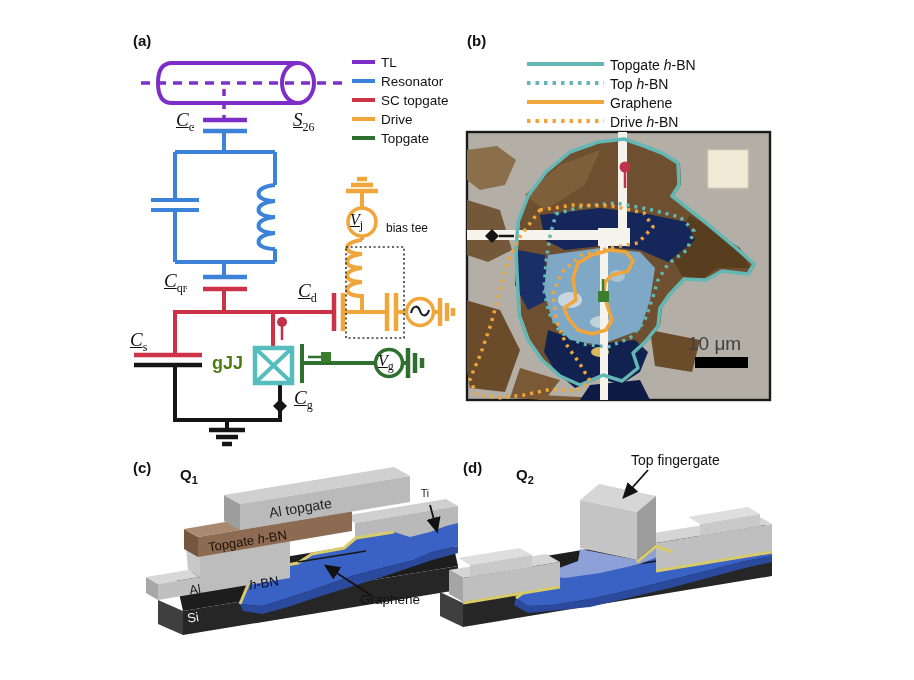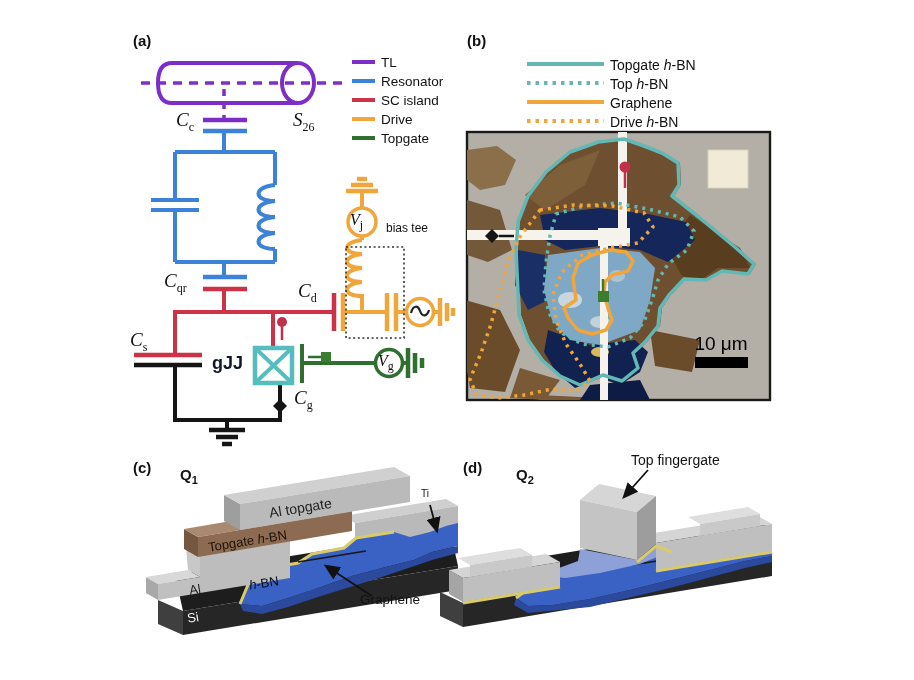--- a/index.html
+++ b/index.html
@@ -1,20 +1,20 @@
 <!DOCTYPE html>
 <html><head>
 <meta charset="utf-8">
 <style>
   html,body{margin:0;padding:0;background:#ffffff;}
   #fig{position:relative;width:914px;height:680px;background:#ffffff;overflow:hidden;
        font-family:"Liberation Sans",sans-serif;}
   #art{position:absolute;left:0;top:0;}
   .lbl{position:absolute;white-space:nowrap;color:#111;}
-  .math{font-family:"Liberation Serif",serif;font-style:italic;font-size:19px;line-height:1;}
+  .math{font-family:"Liberation Serif",serif;font-style:italic;font-size:19px;line-height:1;text-decoration:underline;}
   .math sub{font-style:normal;font-size:12px;}
   .ptag{font-weight:bold;font-size:15px;font-family:"Liberation Sans",sans-serif;}
   .qlbl{font-weight:bold;font-size:15px;}
   .qlbl sub{font-size:11px;}
   .sans{font-size:13.5px;}
   .tilt{transform-origin:left top;}
 </style>
 </head>
 <body>
 
@@ -266,35 +266,35 @@
 <div class="lbl ptag" style="left:463px;top:459px">(d)</div>
 
 <div class="lbl math" style="left:176px;top:110px"><i>C</i><sub>c</sub></div>
 <div class="lbl math" style="left:293px;top:110px"><i>S</i><sub>26</sub></div>
 <div class="lbl math" style="left:164px;top:271px"><i>C</i><sub>qr</sub></div>
 <div class="lbl math" style="left:130px;top:330px"><i>C</i><sub>s</sub></div>
 <div class="lbl math" style="left:298px;top:281px"><i>C</i><sub>d</sub></div>
 <div class="lbl math" style="left:294px;top:388px"><i>C</i><sub>g</sub></div>
 <div class="lbl math" style="left:350px;top:212px;font-size:16px"><i>V</i><sub>j</sub></div>
 <div class="lbl math" style="left:378px;top:353px;font-size:16px"><i>V</i><sub>g</sub></div>
-<div class="lbl" style="left:212px;top:353px;font-weight:bold;font-size:18px;color:#0f172a">gJJ</div>
+<div class="lbl" style="left:212px;top:353px;font-weight:bold;font-size:18px;color:#4d7c0f">gJJ</div>
 <div class="lbl sans" style="left:386px;top:221px;font-size:12px">bias tee</div>
 
 <div class="lbl sans" style="left:381px;top:55px">TL</div>
 <div class="lbl sans" style="left:381px;top:74px">Resonator</div>
-<div class="lbl sans" style="left:381px;top:93px">SC island</div>
+<div class="lbl sans" style="left:381px;top:93px">SC topgate</div>
 <div class="lbl sans" style="left:381px;top:112px">Drive</div>
 <div class="lbl sans" style="left:381px;top:131px">Topgate</div>
 
 <div class="lbl sans" style="left:610px;top:57px;font-size:14px"><span>Topgate </span><i>h</i><span>-BN</span></div>
 <div class="lbl sans" style="left:610px;top:76px;font-size:14px"><span>Top </span><i>h</i><span>-BN</span></div>
 <div class="lbl sans" style="left:610px;top:95px;font-size:14px"><span>Graphene</span><i></i><span></span></div>
 <div class="lbl sans" style="left:610px;top:114px;font-size:14px"><span>Drive </span><i>h</i><span>-BN</span></div>
 
-<div class="lbl" style="left:688px;top:333px;width:66px;text-align:center;font-size:19px;color:#000000">10 μm</div>
+<div class="lbl" style="left:688px;top:333px;width:66px;font-size:19px;color:#404040">10 μm</div>
 
 <div class="lbl qlbl" style="left:180px;top:466px"><span>Q</span><sub>1</sub></div>
 <div class="lbl sans tilt" style="left:268px;top:505px;font-size:14px;transform:rotate(-9.3deg);color:#222">Al topgate</div>
 <div class="lbl sans tilt" style="left:207px;top:540px;font-size:13px;transform:rotate(-9.3deg);color:#1d1208"><span>Topgate </span><i>h</i><span>-BN</span></div>
 <div class="lbl sans tilt" style="left:248px;top:578px;font-size:13px;transform:rotate(-9.3deg);color:#060c1a"><span></span><i>h</i><span>-BN</span></div>
 <div class="lbl sans tilt" style="left:188px;top:583px;font-size:13px;transform:rotate(-9.3deg);color:#222">Al</div>
 <div class="lbl sans tilt" style="left:186px;top:611px;font-size:13px;transform:rotate(-9.3deg);color:#f5f5f5">Si</div>
 <div class="lbl sans" style="left:421px;top:488px;font-size:10px">Ti</div>
 <div class="lbl sans" style="left:360px;top:592px;font-size:13.5px">Graphene</div>
 

